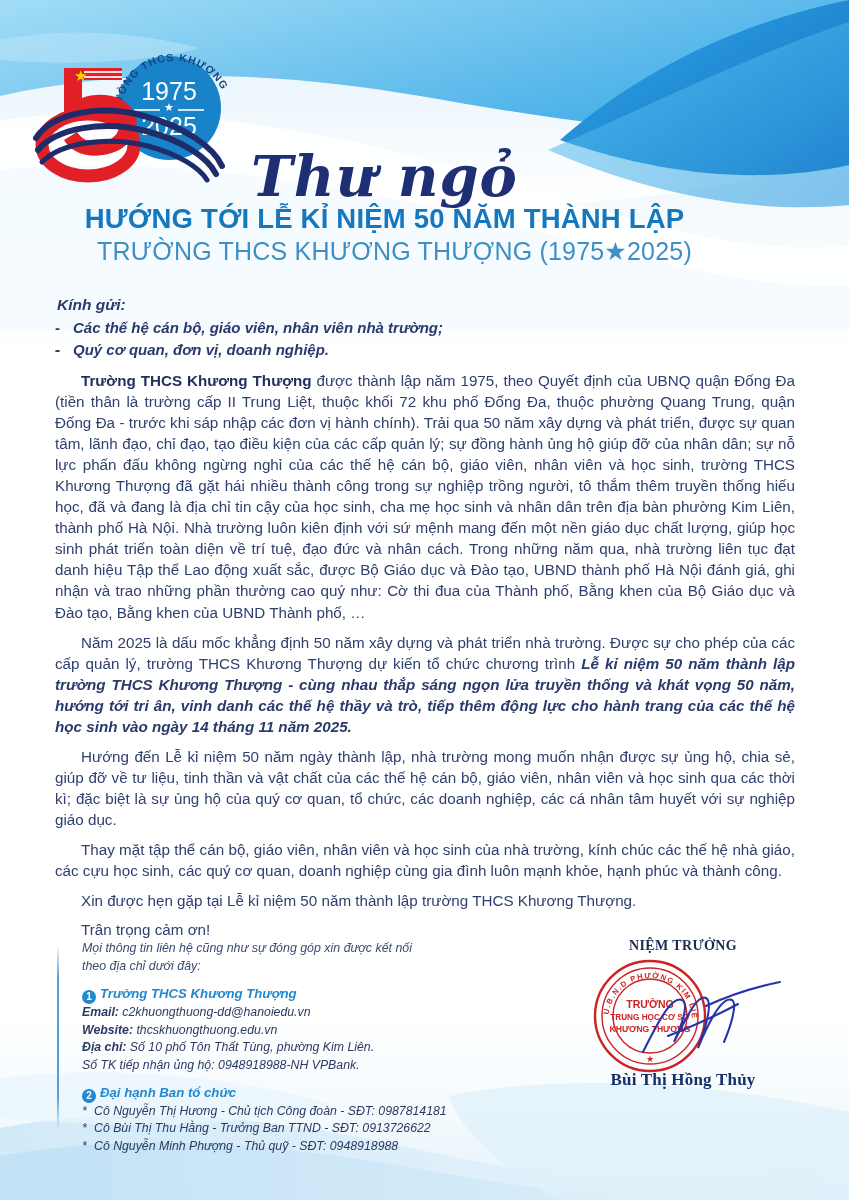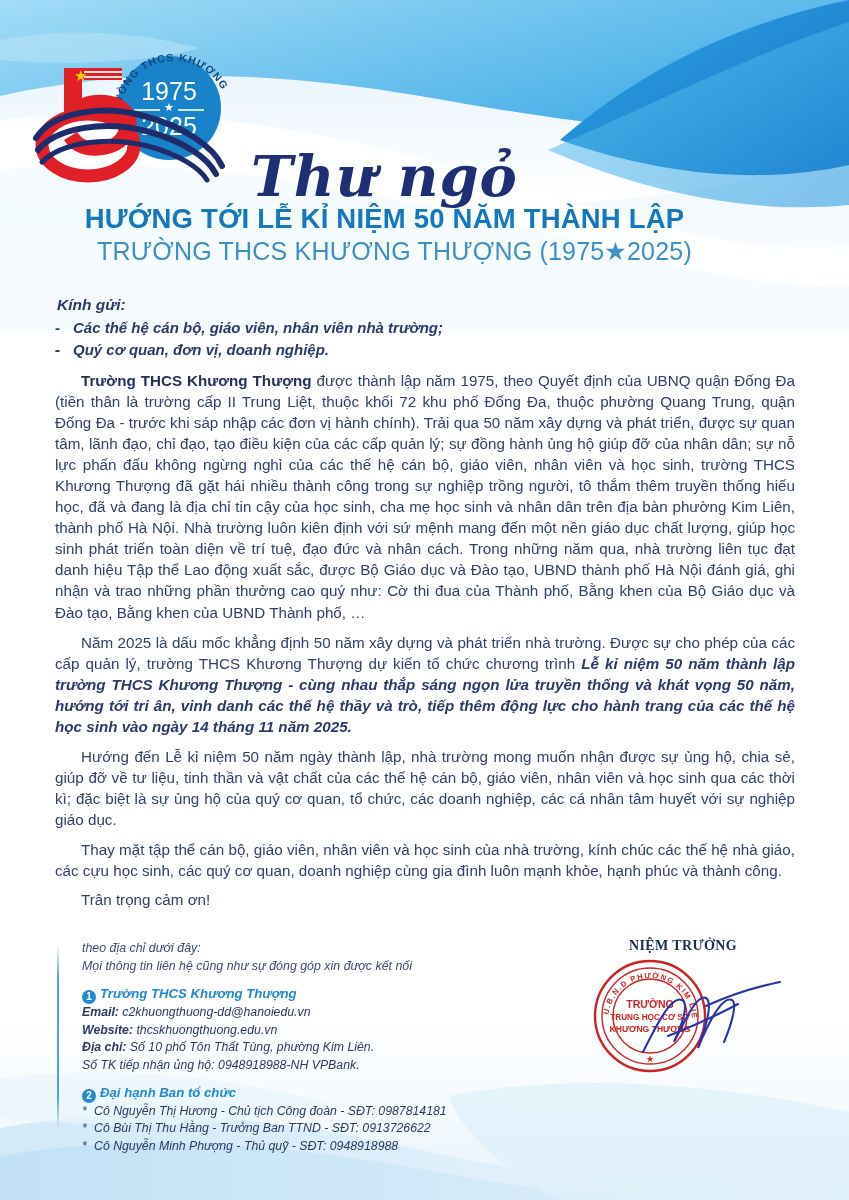--- a/index.html
+++ b/index.html
@@ -220,30 +220,31 @@
     </div>
 
     <p class="para"><span class="bold">Trường THCS Khương Thượng</span><span> được thành lập năm 1975, theo Quyết định của UBNQ quận Đống Đa (tiền thân là trường cấp II Trung Liệt, thuộc khối 72 khu phố Đống Đa, thuộc phường Quang Trung, quận Đống Đa - trước khi sáp nhập các đơn vị hành chính). Trải qua 50 năm xây dựng và phát triển, được sự quan tâm, lãnh đạo, chỉ đạo, tạo điều kiện của các cấp quản lý; sự đồng hành ủng hộ giúp đỡ của nhân dân; sự nỗ lực phấn đấu không ngừng nghỉ của các thế hệ cán bộ, giáo viên, nhân viên và học sinh, trường THCS Khương Thượng đã gặt hái nhiều thành công trong sự nghiệp trồng người, tô thắm thêm truyền thống hiếu học, đã và đang là địa chỉ tin cậy của học sinh, cha mẹ học sinh và nhân dân trên địa bàn phường Kim Liên, thành phố Hà Nội. Nhà trường luôn kiên định với sứ mệnh mang đến một nền giáo dục chất lượng, giúp học sinh phát triển toàn diện về trí tuệ, đạo đức và nhân cách. Trong những năm qua, nhà trường liên tục đạt danh hiệu Tập thể Lao động xuất sắc, được Bộ Giáo dục và Đào tạo, UBND thành phố Hà Nội đánh giá, ghi nhận và trao những phần thưởng cao quý như: Cờ thi đua của Thành phố, Bằng khen của Bộ Giáo dục và Đào tạo, Bằng khen của UBND Thành phố, …</span></p>
 
     <p class="para"><span>Năm 2025 là dấu mốc khẳng định 50 năm xây dựng và phát triển nhà trường. Được sự cho phép của các cấp quản lý, trường THCS Khương Thượng dự kiến tổ chức chương trình </span><span class="em-strong">Lễ kỉ niệm 50 năm thành lập trường THCS Khương Thượng - cùng nhau thắp sáng ngọn lửa truyền thống và khát vọng 50 năm, hướng tới tri ân, vinh danh các thế hệ thầy và trò, tiếp thêm động lực cho hành trang của các thế hệ học sinh vào ngày 14 tháng 11 năm 2025.</span></p>
 
     <p class="para">Hướng đến Lễ kỉ niệm 50 năm ngày thành lập, nhà trường mong muốn nhận được sự ủng hộ, chia sẻ, giúp đỡ về tư liệu, tinh thần và vật chất của các thế hệ cán bộ, giáo viên, nhân viên và học sinh qua các thời kì; đặc biệt là sự ủng hộ của quý cơ quan, tổ chức, các doanh nghiệp, các cá nhân tâm huyết với sự nghiệp giáo dục.</p>
 
     <p class="para">Thay mặt tập thể cán bộ, giáo viên, nhân viên và học sinh của nhà trường, kính chúc các thế hệ nhà giáo, các cựu học sinh, các quý cơ quan, doanh nghiệp cùng gia đình luôn mạnh khỏe, hạnh phúc và thành công.</p>
 
+    <p class="para">Xin được hẹn gặp tại Lễ kỉ niệm 50 năm thành lập trường THCS Khương Thượng.</p>
 
     <p class="thanks">Trân trọng cảm ơn!</p>
   </div>
 
   <div class="footer">
     <div class="footer-rule"></div>
 
     <div class="footer-intro">
+      <div>Mọi thông tin liên hệ cũng như sự đóng góp xin được kết nối</div>
       <div>theo địa chỉ dưới đây:</div>
-      <div>Mọi thông tin liên hệ cũng như sự đóng góp xin được kết nối</div>
     </div>
 
     <div class="blk">
       <div>
         <span class="badge">1</span><span class="org-name">Trường THCS Khương Thượng</span>
       </div>
       <p class="f-line"><b>Email:</b><span> c2khuongthuong-dd@hanoiedu.vn</span></p>
       <p class="f-line"><b>Website:</b><span> thcskhuongthuong.edu.vn</span></p>
       <p class="f-line"><b>Địa chỉ:</b><span> Số 10 phố Tôn Thất Tùng, phường Kim Liên.</span></p>
       <p class="f-line">Số TK tiếp nhận ủng hộ: 0948918988-NH VPBank.</p>
@@ -290,15 +291,16 @@
         </g>
 
         <g fill="none" stroke="#2733a8" stroke-width="2.1" stroke-linecap="round">
           <path d="M95,96 C112,62 124,40 134,44 C142,48 132,74 126,86 C140,58 150,38 158,42 C166,47 156,76 150,92 C164,58 176,40 184,44 C190,48 182,72 176,86"></path>
           <path d="M158,50 C184,38 212,30 232,26"></path>
           <path d="M120,80 C140,72 168,60 190,48"></path>
         </g>
       </svg>
     </div>
 
+    <div class="sign-name">Bùi Thị Hồng Thủy</div>
   </div>
 
 </div>
 
 </body></html>

